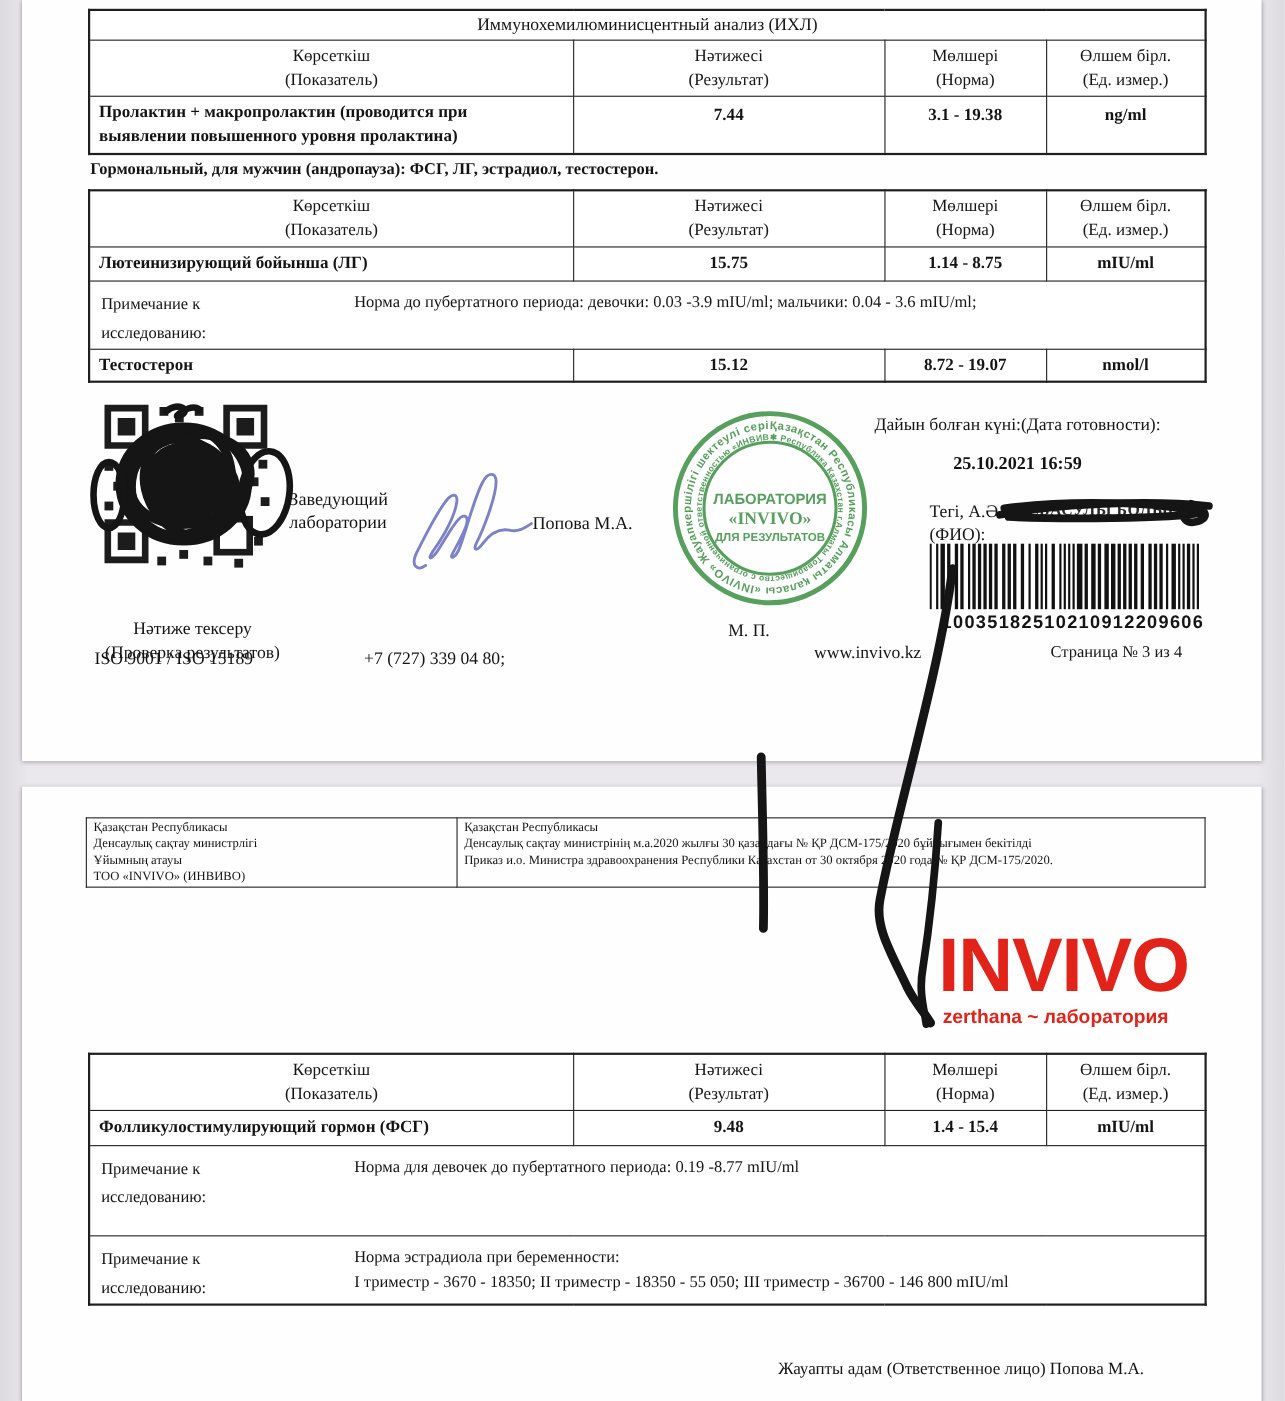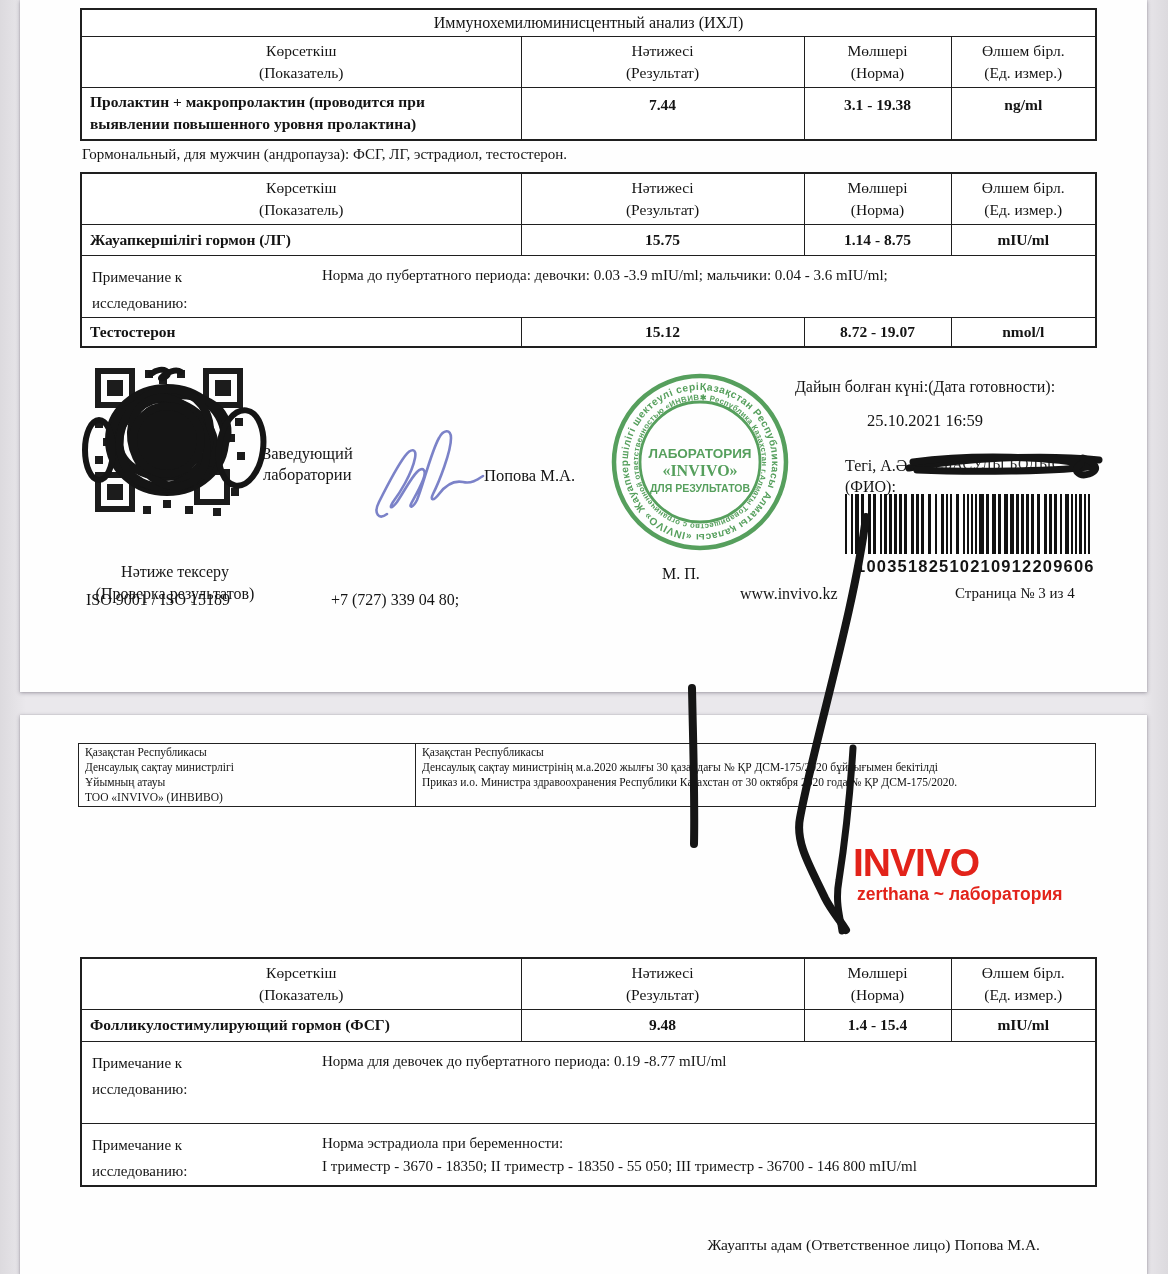--- a/index.html
+++ b/index.html
@@ -33,26 +33,26 @@
   .notebox .ntxt{flex:1;line-height:1.55;padding-right:10px;}
   .nlbl span, .ntxt span{display:block;}
 
   .small-table{border-collapse:collapse;table-layout:fixed;width:1017px;}
   .small-table,.small-table td{border:1.6px solid #222;}
   .small-table td{font-size:11.5px;line-height:1.3;padding:1px 6px;vertical-align:top;}
   .small-table .code td{height:18px;}
   .small-table .org span{display:block;}
 
   .serif-label{font-size:16px;line-height:1.3;}
-  .bold{font-weight:normal;}
+  .bold{font-weight:bold;}
   .center{text-align:center;}
 
   .logo-word{
     font-family:"Liberation Sans", sans-serif;font-weight:bold;
-    font-size:39px;letter-spacing:-1px;color:var(--logo-red,#e2231a);line-height:1;
+    font-size:69px;letter-spacing:-1px;color:var(--logo-red,#e2231a);line-height:1;
   }
   .logo-caption{
     font-family:"Liberation Sans", sans-serif;font-weight:bold;
     font-size:17.5px;color:var(--logo-red,#e2231a);line-height:1;
   }
   .page2-title{font-size:23.5px;font-weight:bold;white-space:nowrap;}
 
   .barcode{display:flex;align-items:stretch;overflow:hidden;}
   .barcode-num{font-weight:bold;font-size:16.5px;letter-spacing:1.2px;font-family:"Liberation Sans",sans-serif;}
 
@@ -126,21 +126,21 @@
         <td>
               <span>Мөлшері</span>
               <span>(Норма)</span>
             </td>
         <td>
               <span>Өлшем бірл.</span>
               <span>(Ед. измер.)</span>
             </td>
       </tr>
       <tr class="t-row" style="height:31px;">
-        <td class="lbl">Жауапкершілігі гормон (ЛГ)</td>
+        <td class="lbl">Лютеинизирующий бойынша (ЛГ)</td>
         <td class="c">15.75</td>
         <td class="c">1.14 - 8.75</td>
         <td class="c">mIU/ml</td>
       </tr>
       <tr class="noterow" style="height:60px;">
         <td colspan="4">
           <div class="notebox">
             <div class="nlbl">
                   <span>Примечание к</span>
                   <span>исследованию:</span>

